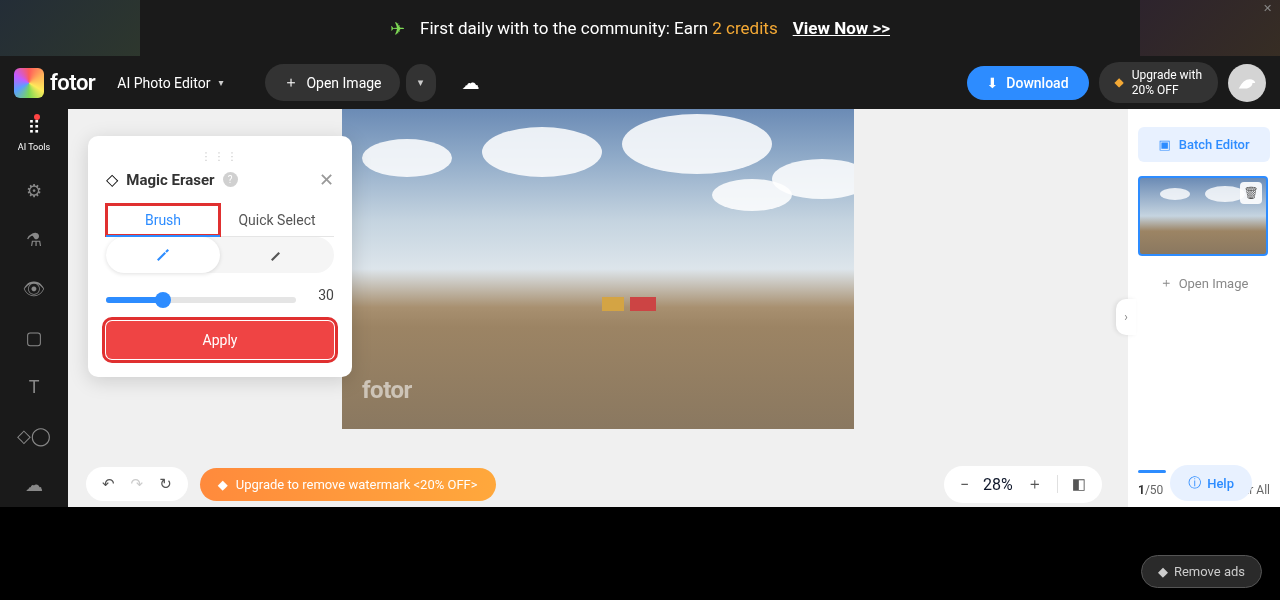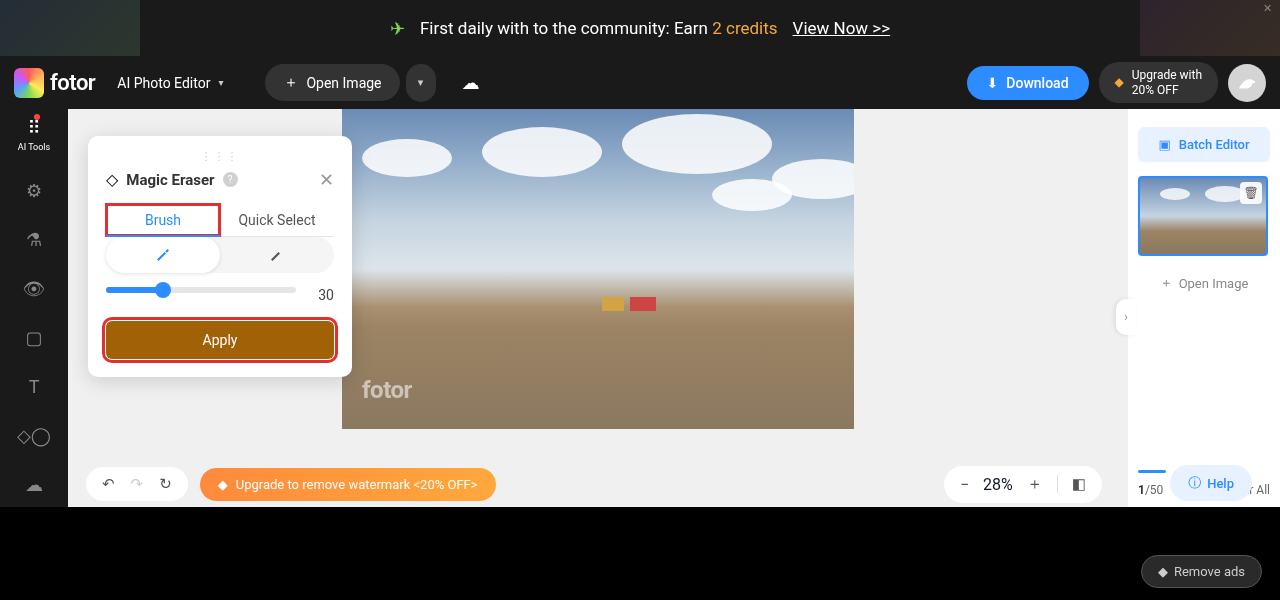--- a/index.html
+++ b/index.html
@@ -1,20 +1,20 @@
 <!DOCTYPE html>
 <html><head>
   <meta charset="utf-8">
   <style>
     *{margin:0;padding:0;box-sizing:border-box;font-family:-apple-system,BlinkMacSystemFont,'Segoe UI',Roboto,sans-serif}
     body{background:#000;width:1280px;height:600px;overflow:hidden;position:relative}
     .promo{height:56px;background:#1a1a1a;display:flex;align-items:center;justify-content:center;gap:15px;color:#fff;font-size:17px;position:relative}
     .promo .plane{color:#7dd854;font-size:18px}
     .promo .credits{color:#f4a935}
-    .promo .view-now{color:#fff;text-decoration:underline;font-weight:400;cursor:pointer}
+    .promo .view-now{color:#fff;text-decoration:underline;font-weight:700;cursor:pointer}
     .promo-close{position:absolute;right:5px;top:2px;width:12px;height:12px;color:#888;font-size:11px;cursor:pointer}
     .promo-bg-left{position:absolute;left:0;top:0;width:140px;height:56px;background:linear-gradient(135deg,#2a3a4a 0%,#3a4a3a 100%);opacity:0.6}
     .promo-bg-right{position:absolute;right:0;top:0;width:140px;height:56px;background:linear-gradient(135deg,#3a2a3a 0%,#4a3a2a 100%);opacity:0.6}
     .topbar{height:53px;background:#1a1a1a;display:flex;align-items:center;padding:0 14px;gap:10px}
     .logo-box{display:flex;align-items:center;gap:6px;color:#fff;font-size:22px;font-weight:600;letter-spacing:-0.5px}
     .logo-icon{width:30px;height:30px;border-radius:6px;background:conic-gradient(#ff5a5a,#ffb35a,#ffeb5a,#7dd854,#5a9fff,#c45aff,#ff5a5a)}
     .dropdown-btn{display:flex;align-items:center;gap:8px;color:#fff;font-size:14px;padding:8px 12px;cursor:pointer}
     .chev{font-size:10px;color:#ccc}
     .open-img-btn{display:flex;align-items:center;gap:8px;background:#333;color:#fff;padding:9px 18px;border-radius:20px;font-size:14px;cursor:pointer;margin-left:20px}
     .plus-ic{font-size:15px}
@@ -54,28 +54,28 @@
     .panel-close{margin-left:auto;color:#999;font-size:18px;cursor:pointer}
     .tabs{display:flex;gap:0;border-bottom:1px solid #e5e5e5;}
     .tab{flex:1;text-align:center;padding:8px 0;font-size:14px;color:#555;cursor:pointer;position:relative}
     .tab.active{color:#2d8cff}
     .tab.active::after{content:'';position:absolute;bottom:-1px;left:0;right:0;height:2px;background:#2d8cff}
     .tab.highlight{outline:3px solid #e03030;outline-offset:-2px}
     .tool-toggle{display:flex;background:#f5f5f5;border-radius:20px;margin-bottom:14px}
     .tool-half{flex:1;padding:9px 0;display:flex;justify-content:center;cursor:pointer;border-radius:20px}
     .tool-half.active{background:#fff;box-shadow:0 1px 4px rgba(0,0,0,0.12)}
     .tool-half svg{width:18px;height:18px}
-    .slider-row{display:flex;align-items:flex-start;gap:14px;margin-bottom:18px}
+    .slider-row{display:flex;align-items:flex-end;gap:14px;margin-bottom:18px}
     .slider{flex:1;height:6px;background:#e5e5e5;border-radius:4px;position:relative}
     .slider-fill{position:absolute;left:0;top:0;height:6px;background:#2d8cff;border-radius:4px;width:30%}
     .slider-thumb{position:absolute;top:-5px;left:30%;width:16px;height:16px;background:#2d8cff;border-radius:50%;margin-left:-8px;cursor:pointer}
     .slider-val{font-size:14px;color:#444;width:24px;text-align:right}
     .panel-actions{display:flex;gap:10px}
     .btn{flex:1;padding:11px 0;text-align:center;border-radius:6px;font-size:14px;cursor:pointer}
-    .btn-primary{background:#a16207;color:#fff;outline:3px solid #e03030;outline-offset:1px}
+    .btn-primary{background:#ef4444;color:#fff;outline:3px solid #e03030;outline-offset:1px}
     .btn-secondary{background:#f0f0f0;color:#444}
     .right-panel{width:152px;background:#fff;padding:18px 10px 0;position:relative}
     .batch-btn{display:flex;align-items:center;justify-content:center;gap:8px;background:#e8f1ff;color:#2d8cff;padding:10px;border-radius:6px;font-size:13px;font-weight:500;cursor:pointer;margin-bottom:14px}
     .thumb{width:130px;height:80px;border:2px solid #2d8cff;border-radius:4px;background:linear-gradient(180deg,#6b8bb5 0%,#c5d4e0 50%,#9c8464 70%,#8a7860 100%);position:relative;margin-bottom:10px;overflow:hidden}
     .thumb-clouds{position:absolute;top:8px;left:15px;right:10px;height:20px}
     .tc{position:absolute;background:#fff;border-radius:50%;opacity:0.8}
     .tc1{width:30px;height:12px;left:5px;top:2px}
     .tc2{width:40px;height:16px;left:50px;top:0}
     .thumb-del{position:absolute;top:4px;right:4px;width:22px;height:22px;background:rgba(255,255,255,0.9);border-radius:4px;display:flex;align-items:center;justify-content:center;font-size:12px;color:#555;cursor:pointer}
     .open-thumb{display:flex;align-items:center;justify-content:center;gap:6px;color:#888;font-size:13px;padding:8px 0;cursor:pointer}

